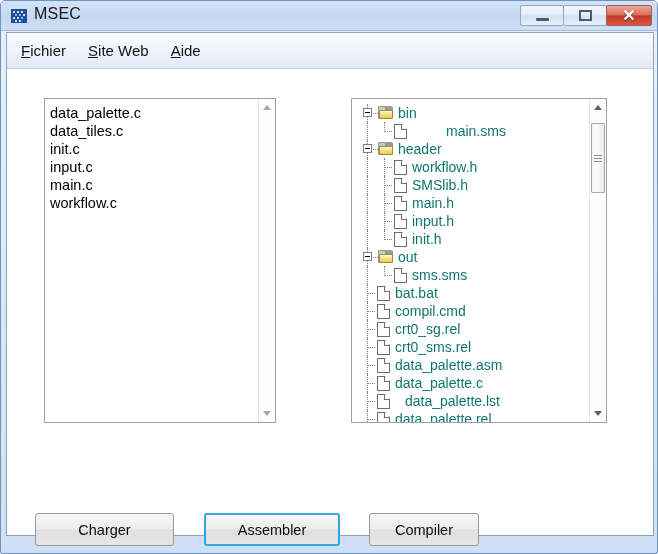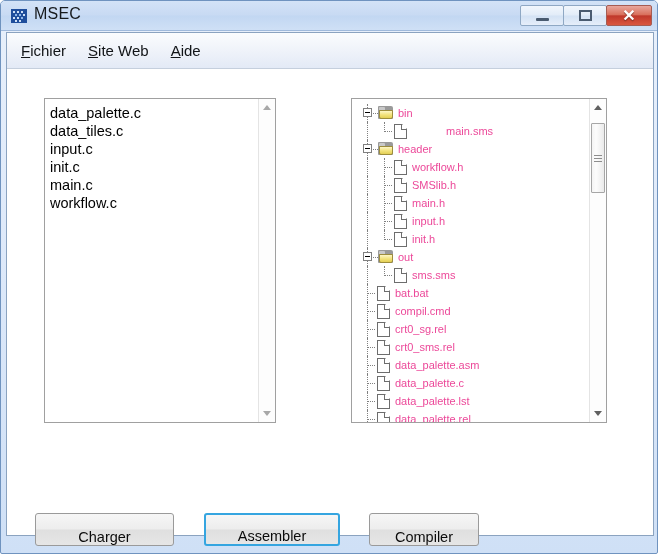--- a/index.html
+++ b/index.html
@@ -229,22 +229,22 @@
     height: 1px;
     background: #8d8d8d;
     margin: 2px 0;
   }
 
   
   .tree-row {
     position: relative;
     height: 18px;
     line-height: 18px;
-    font-size: 11px;
-    color: #ec4899;
+    font-size: 14px;
+    color: #0f766e;
     white-space: nowrap;
     cursor: default;
   }
   .tree-label {
     position: absolute;
     left: 0; top: 0;
     white-space: nowrap;
   }
   .expander {
     position: absolute;
@@ -324,21 +324,21 @@
 
   
   .pushbtn {
     position: absolute;
     height: 33px;
     box-sizing: border-box;
     background: linear-gradient(to bottom, #f6f6f6 0%, #ededed 48%, #dfdfdf 52%, #e6e6e6 100%);
     border: 1px solid #9a9a9a;
     border-radius: 3px;
     display: flex;
-    align-items: flex-end;
+    align-items: center;
     justify-content: center;
     font-size: 14.5px;
     color: #0b0b0b;
     cursor: default;
   }
   #btn-charger  { left: 28px;  top: 480px; width: 139px; }
   #btn-assembler{ left: 197px; top: 480px; width: 136px;
                   border: 2px solid #35a5e0; }
   #btn-compiler { left: 362px; top: 480px; width: 110px; }
 </style>
@@ -386,22 +386,22 @@
     <div id="menubar">
       <div class="menu-item"><span class="accel">F</span><span>ichier</span></div>
       <div class="menu-item"><span class="accel">S</span><span>ite Web</span></div>
       <div class="menu-item"><span class="accel">A</span><span>ide</span></div>
     </div>
 
     <div class="panel" id="listpanel">
       <div class="panel-inner" id="list-inner">
           <div class="list-row">data_palette.c</div>
           <div class="list-row">data_tiles.c</div>
+          <div class="list-row">init.c</div>
           <div class="list-row">input.c</div>
-          <div class="list-row">init.c</div>
           <div class="list-row">main.c</div>
           <div class="list-row">workflow.c</div>
         </div>
       <div class="scrollbar">
         <div class="sb-arrow up">
             <div class="tri up"></div>
           </div>
         <div class="sb-arrow down">
             <div class="tri down"></div>
           </div>
@@ -528,21 +528,21 @@
           <div class="tree-row">
             <div class="vline" style="left: 10px; top: 0px; height: 18px;"></div>
             <div class="hline" style="left: 10px; width: 8px;"></div>
             <div class="ico-file" style="left: 20px;"></div>
             <div class="tree-label" style="left: 38px;">data_palette.c</div>
           </div>
           <div class="tree-row">
             <div class="vline" style="left: 10px; top: 0px; height: 18px;"></div>
             <div class="hline" style="left: 10px; width: 8px;"></div>
             <div class="ico-file" style="left: 20px;"></div>
-            <div class="tree-label" style="left: 38px;">data_palette.lst</div>
+            <div class="tree-label" style="left: 48px;">data_palette.lst</div>
           </div>
           <div class="tree-row">
             <div class="vline" style="left: 10px; top: 0px; height: 18px;"></div>
             <div class="hline" style="left: 10px; width: 8px;"></div>
             <div class="ico-file" style="left: 20px;"></div>
             <div class="tree-label" style="left: 38px;">data_palette.rel</div>
           </div>
         </div>
       <div class="scrollbar">
         <div class="sb-arrow up">

